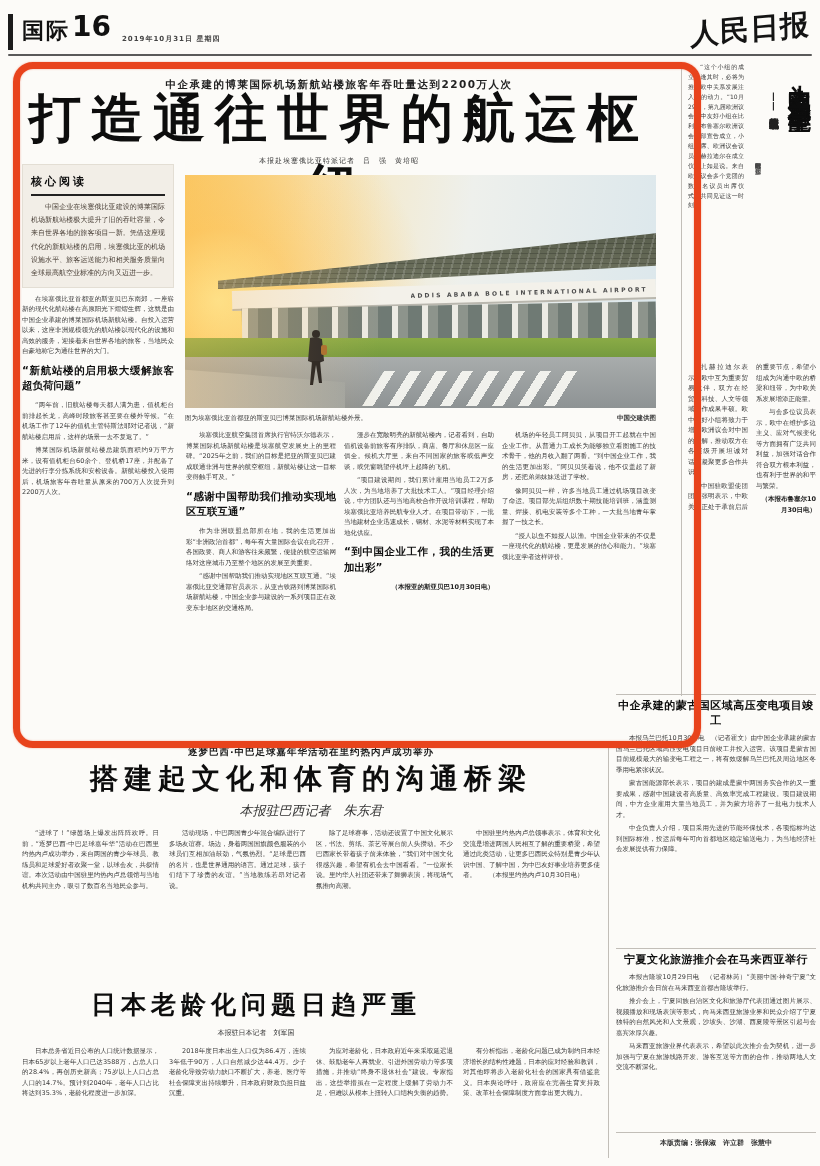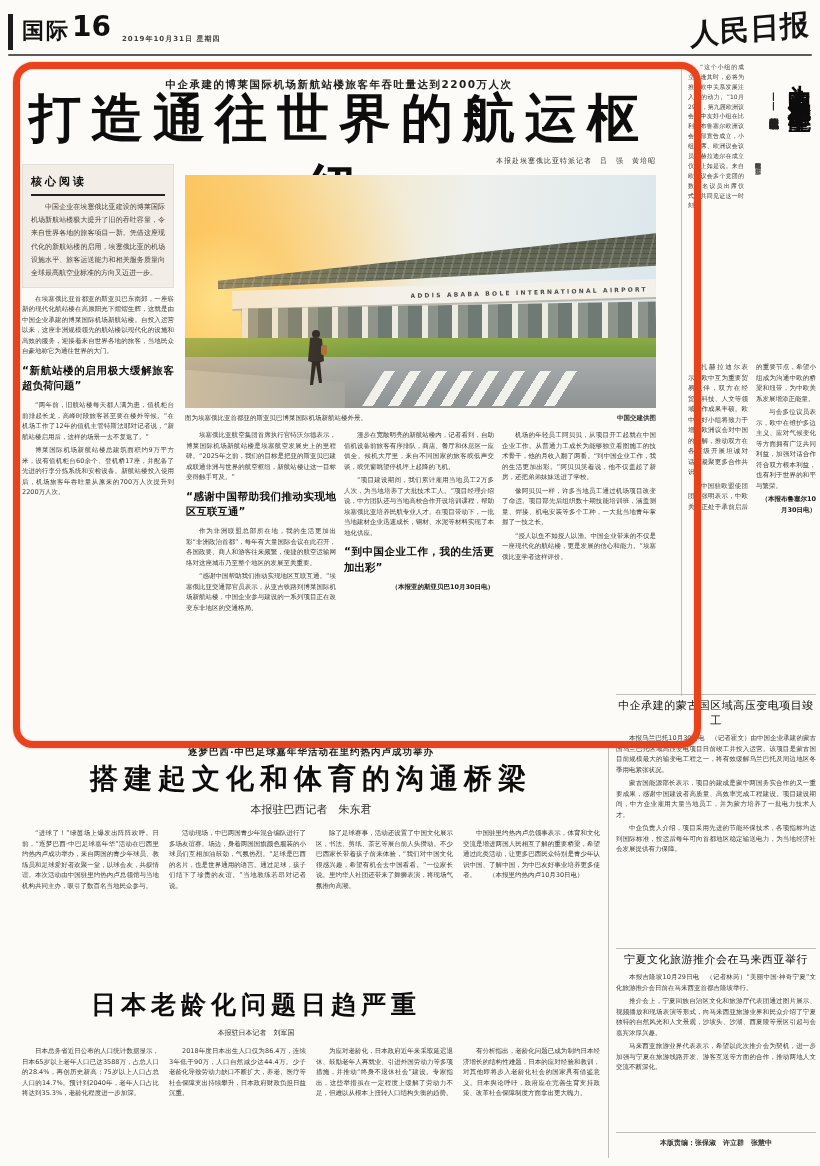--- a/index.html
+++ b/index.html
@@ -20,21 +20,21 @@
   
   .vrule{width:1px;background:#c2beb8;}
   .hrule{height:1px;background:#c2beb8;}
 
   
   .main{left:22px;top:64px;width:634px;height:652px;}
   .kicker{left:0;top:14px;width:634px;text-align:center;font-size:10.5px;font-weight:bold;
           color:#222;letter-spacing:1.5px;}
   .headline{left:0;top:20px;width:634px;text-align:center;font-size:52px;font-weight:bold;
             color:#0d0d0d;letter-spacing:10px;}
-  .byline{left:0;top:92px;width:634px;text-align:right;font-size:7px;color:#333;letter-spacing:1px;}
+  .byline{left:0;top:92px;width:634px;text-align:center;font-size:7px;color:#333;letter-spacing:1px;}
 
   .corebox{background:#f2eee7;border:1px solid #e3ded4;padding:8px 8px 6px;box-sizing:border-box;}
   .corebox h3{margin:0 0 3px;font-size:11px;letter-spacing:3px;color:#111;}
   .corebox .cr-rule{height:2px;background:#222;margin-bottom:5px;}
   .corebox .cr-text{font-size:7px;line-height:1.9;text-align:justify;color:#4a4038;text-indent:2em;}
 
   .ncol{position:absolute;overflow:hidden;font-size:6.5px;line-height:1.62;color:#3a3a3a;}
   .para{margin:0 0 3px;text-indent:2em;text-align:justify;}
   .subhead{font-size:10.5px;font-weight:bold;color:#101010;line-height:1.5;margin:6px 0;text-align:justify;}
   .attribution{font-size:6.5px;font-weight:bold;text-align:right;color:#222;margin-top:3px;}
@@ -88,33 +88,33 @@
   .eu-vert{flex:1;writing-mode:vertical-rl;padding-top:4px;}
   .eu-head{display:block;font-size:23px;font-weight:bold;color:#0d0d0d;letter-spacing:3px;
            margin-block-end:5px;}
   .eu-sub{display:block;font-size:9.5px;font-weight:bold;color:#222;margin-inline-start:26px;margin-block-end:5px;}
   .eu-byline{display:block;font-size:6px;color:#444;margin-inline-start:92px;}
   .eu-body{margin-top:8px;height:330px;overflow:hidden;column-count:2;column-gap:8px;
            font-size:6.5px;line-height:1.62;color:#3a3a3a;}
 
   
   .sidebit{left:616px;width:200px;overflow:hidden;}
-  .sb-head{font-size:11px;font-weight:normal;color:#0f0f0f;text-align:center;letter-spacing:.5px;margin:0 0 5px;}
+  .sb-head{font-size:11px;font-weight:bold;color:#0f0f0f;text-align:center;letter-spacing:.5px;margin:0 0 5px;}
   .sb-body{font-size:6.5px;line-height:1.62;color:#3a3a3a;overflow:hidden;}
   .mongolia{top:698px;height:244px;}
   .ningxia{top:952px;height:176px;}
   .editors{left:616px;top:1138px;width:200px;text-align:center;font-size:7px;font-weight:bold;color:#333;}
 
   
   .brazil{left:22px;top:744px;width:578px;height:232px;}
   .bz-kicker{left:0;top:2px;width:578px;text-align:center;font-size:9.5px;font-weight:bold;
              color:#1a1a1a;letter-spacing:1px;}
   .bz-head{left:0;top:16px;width:578px;text-align:center;font-size:28px;font-weight:bold;
            color:#0d0d0d;letter-spacing:6px;}
-  .bz-byline{left:0;top:58px;width:578px;text-align:center;font-size:11px;color:#333;}
+  .bz-byline{left:0;top:58px;width:578px;text-align:center;font-size:13px;color:#333;font-style:italic;}
   .bz-body{left:0;top:84px;width:578px;height:146px;column-count:4;column-gap:10px;
            font-size:6.5px;line-height:1.62;color:#3a3a3a;overflow:hidden;}
 
   
   .japan{left:22px;top:982px;width:578px;height:184px;overflow:hidden;}
   .jp-head{left:18px;top:6px;width:432px;text-align:center;font-size:25px;font-weight:bold;
            color:#0d0d0d;letter-spacing:5px;}
   .jp-byline{left:18px;top:46px;width:432px;text-align:center;font-size:7px;color:#333;}
   .jp-body{left:0;top:64px;width:578px;height:120px;column-count:4;column-gap:10px;
            font-size:6.5px;line-height:1.62;color:#3a3a3a;overflow:hidden;}

